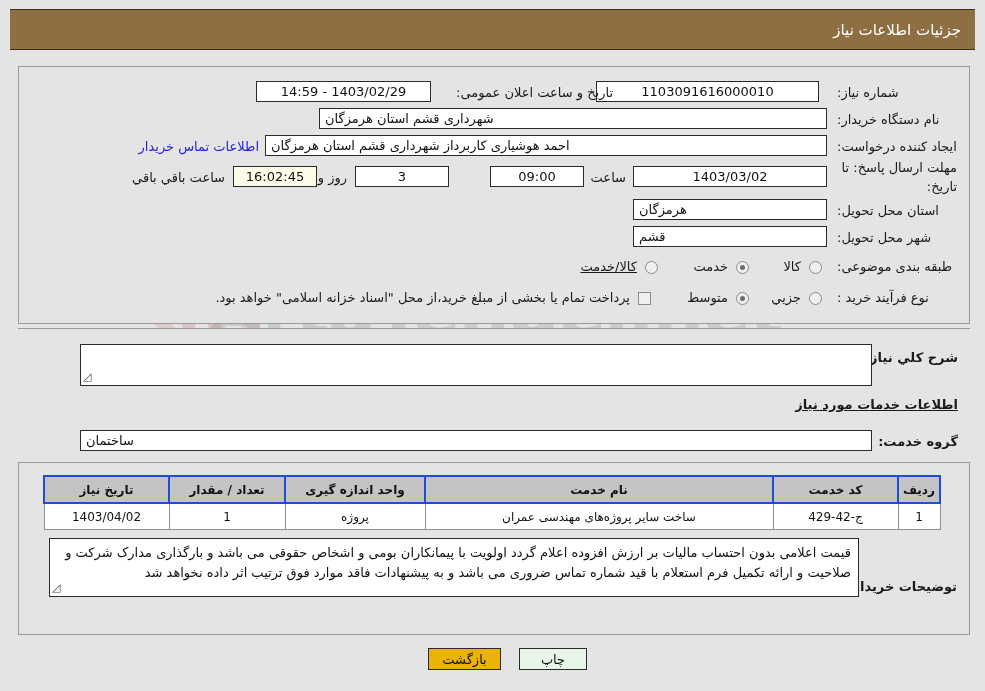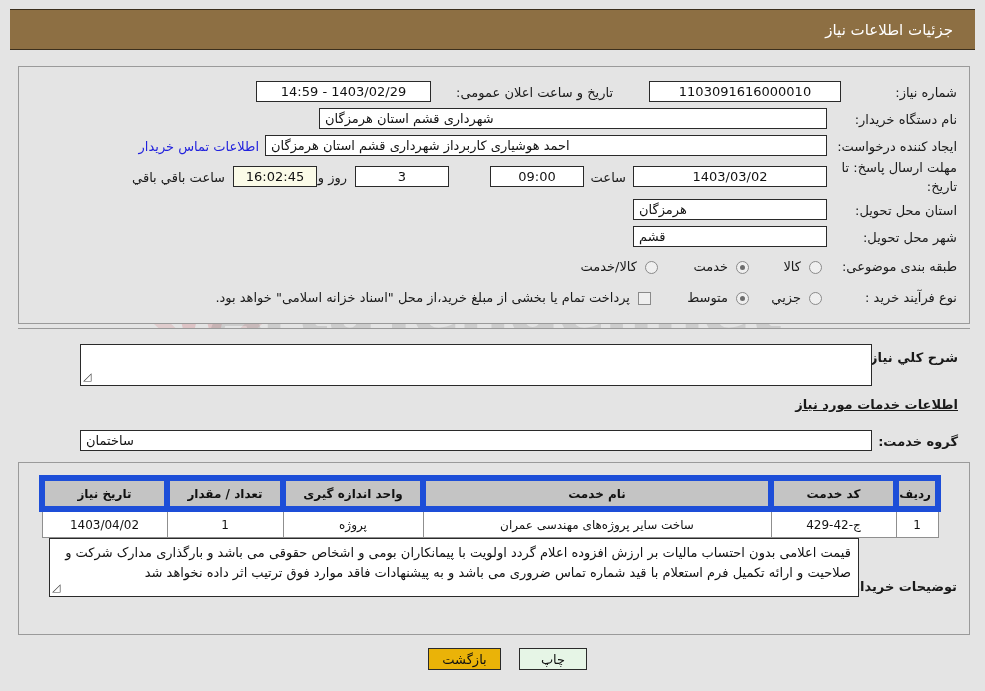--- a/index.html
+++ b/index.html
@@ -107,21 +107,21 @@
     border-top: 1px solid #3b2f1d;
     border-bottom: 1px solid #3b2f1d;
     box-sizing: border-box;
     display: flex;
     align-items: center;
     justify-content: flex-start;
   }
   .titlebar .t-text {
     color: #ffffff;
     font-size: 15px;
-    padding-right: 22px;
+    padding-right: 14px;
     white-space: nowrap;
   }
 
   
   .panel {
     position: absolute;
     background: #e4e4e4;
     border: 1px solid #9a9a9a;
     box-sizing: border-box;
   }
@@ -134,21 +134,21 @@
     left: 0; right: 0;
     border-top: 1px solid #9a9a9a;
   }
 
   
   .lbl {
     position: absolute;
     font-size: 13px;
     color: #1a1a1a;
     white-space: nowrap;
-    text-align: right;
+    text-align: left;
   }
   .lbl-b { font-weight: bold; }
 
   .fld {
     position: absolute;
     background: #ffffff;
     border: 1px solid #2a2a2a;
     box-sizing: border-box;
     font-size: 13px;
     color: #111111;
@@ -227,21 +227,21 @@
 
   
   table.grid {
     position: absolute;
     border-collapse: collapse;
     font-size: 12px;
     table-layout: fixed;
   }
   table.grid th {
     background: #c4c4c4;
-    border: 6px solid #1d4ed8;
+    border: 2px solid #1d4ed8;
     font-weight: bold;
     color: #111;
     height: 25px;
     padding: 0 4px;
     text-align: center;
     white-space: nowrap;
   }
   table.grid td {
     background: #ffffff;
     border: 1px solid #8f8f8f;
@@ -286,21 +286,21 @@
 
 <div id="page">
 
   <div class="titlebar">
     <span class="t-text">جزئیات اطلاعات نیاز</span>
   </div>
 
   <div class="panel" id="panel-top">
 
     <div class="lbl" style="top:18px; right:12px; width:120px;">شماره نیاز:</div>
-    <div class="fld center" style="top:14px; right:128px; width:192px;">1103091616000010</div>
+    <div class="fld center" style="top:14px; right:150px; width:223px;">1103091616000010</div>
 
     <div class="lbl" style="top:18px; right:356px;">تاریخ و ساعت اعلان عمومی:</div>
     <div class="fld center" style="top:14px; right:538px; width:175px;">1403/02/29 - 14:59</div>
 
     <div class="lbl" style="top:45px; right:12px; width:120px;">نام دستگاه خریدار:</div>
     <div class="fld right" style="top:41px; right:142px; width:508px;">شهرداری قشم استان هرمزگان</div>
 
     <div class="lbl" style="top:72px; right:12px; width:120px;">ایجاد کننده درخواست:</div>
     <div class="fld right" style="top:68px; right:142px; width:562px;">احمد هوشیاری کاربرداز شهرداری قشم استان هرمزگان</div>
     <div class="link" style="top:72px; right:710px;">اطلاعات تماس خریدار</div>
@@ -322,21 +322,21 @@
 
     <div class="lbl" style="top:192px; right:12px; width:120px;">طبقه بندی موضوعی:</div>
 
     <span class="radio" style="top:194px; right:147px;"></span>
     <span class="plain" style="top:192px; right:168px;">کالا</span>
 
     <span class="radio on" style="top:194px; right:220px;"></span>
     <span class="plain" style="top:192px; right:241px;">خدمت</span>
 
     <span class="radio" style="top:194px; right:311px;"></span>
-    <span class="plain" style="top:192px; right:332px;">کالا/خدمت</span>
+    <span class="plain" style="top:192px; right:332px;text-decoration:underline;">کالا/خدمت</span>
 
     <div class="lbl" style="top:223px; right:12px; width:120px;">نوع فرآیند خرید :</div>
 
     <span class="radio" style="top:225px; right:147px;"></span>
     <span class="plain" style="top:223px; right:168px;">جزیي</span>
 
     <span class="radio on" style="top:225px; right:220px;"></span>
     <span class="plain" style="top:223px; right:241px;">متوسط</span>
 
     <span class="chk" style="top:225px; right:318px;"></span>

